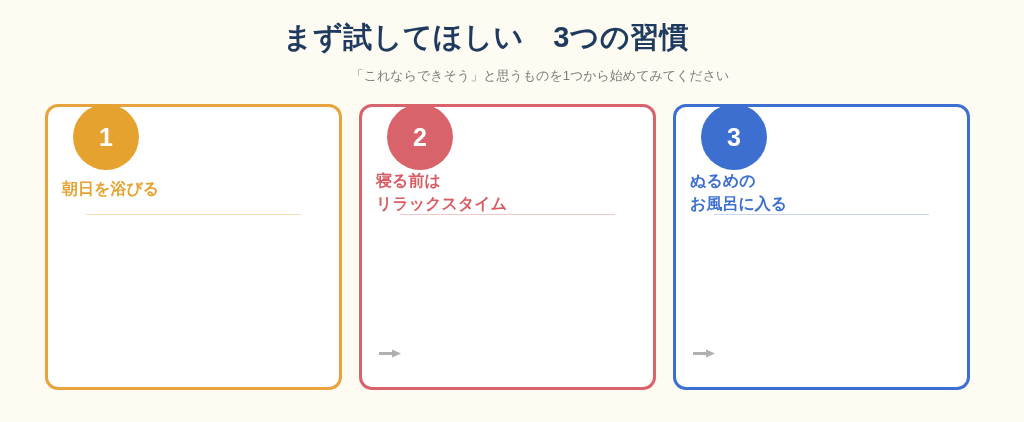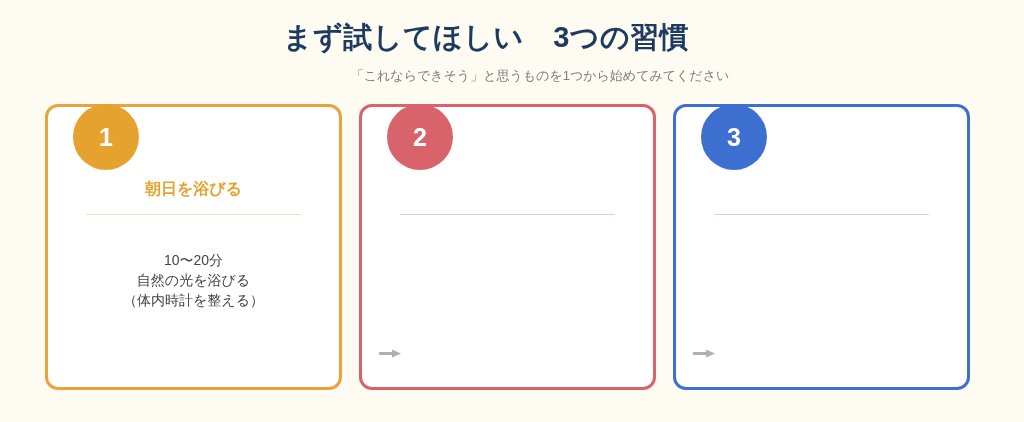--- a/index.html
+++ b/index.html
@@ -80,21 +80,20 @@
   }
   .card-1 .badge { background: #e5a22f; }
   .card-2 .badge { background: #d9636a; }
   .card-3 .badge { background: #3d6fd0; }
 
   .card-title {
     position: absolute;
     top: 62px;
     left: 0;
     width: 100%;
-    text-align: center;
     font-size: 16px;
     font-weight: bold;
     line-height: 1.45;
     box-sizing: border-box;
     padding: 0 14px;
   }
   .card-1 .card-title { color: #e5a22f; top: 70px; }
   .card-2 .card-title { color: #d95c63; }
   .card-3 .card-title { color: #3d6fd0; }
 
@@ -138,30 +137,31 @@
 
 <div class="page-title">まず試してほしい　3つの習慣</div>
 <div class="page-subtitle">「これならできそう」と思うものを1つから始めてみてください</div>
 
 <div class="cards-row">
 
   <div class="card card-1">
     <div class="badge">1</div>
     <div class="card-title">朝日を浴びる</div>
     <div class="divider"></div>
-    <div class="card-body">10〜20分<br>自然の光を浴びる<br>（体内時計を整える）</div>
   </div>
 
   <div class="card card-2">
     <div class="badge">2</div>
+    <div class="card-title">寝る前は<br>リラックスタイム</div>
     <div class="divider"></div>
   </div>
 
   <div class="card card-3">
     <div class="badge">3</div>
+    <div class="card-title">ぬるめの<br>お風呂に入る</div>
     <div class="divider"></div>
   </div>
 
   <div class="connector connector-1">
     <svg width="22" height="9" viewBox="0 0 22 9">
       <rect x="0" y="3" width="14" height="3" fill="#b0b0b0"></rect>
       <polygon points="13,0.5 22,4.5 13,8.5" fill="#b0b0b0"></polygon>
     </svg>
   </div>
 

